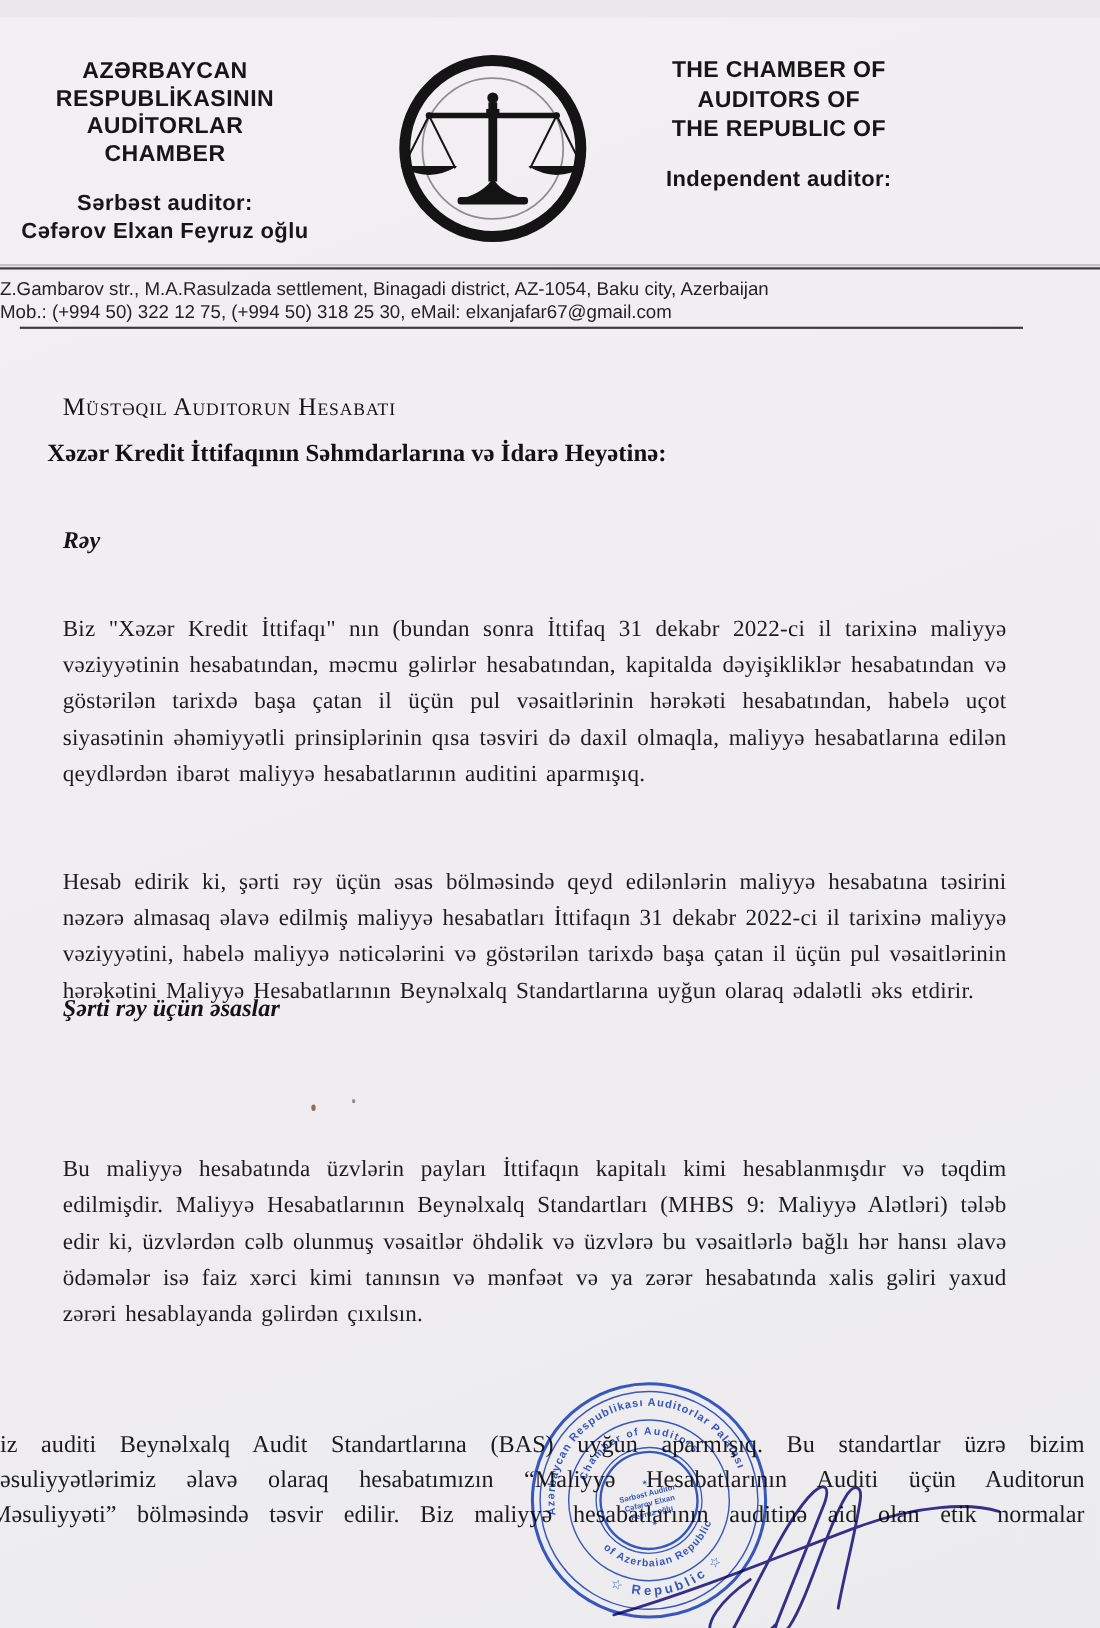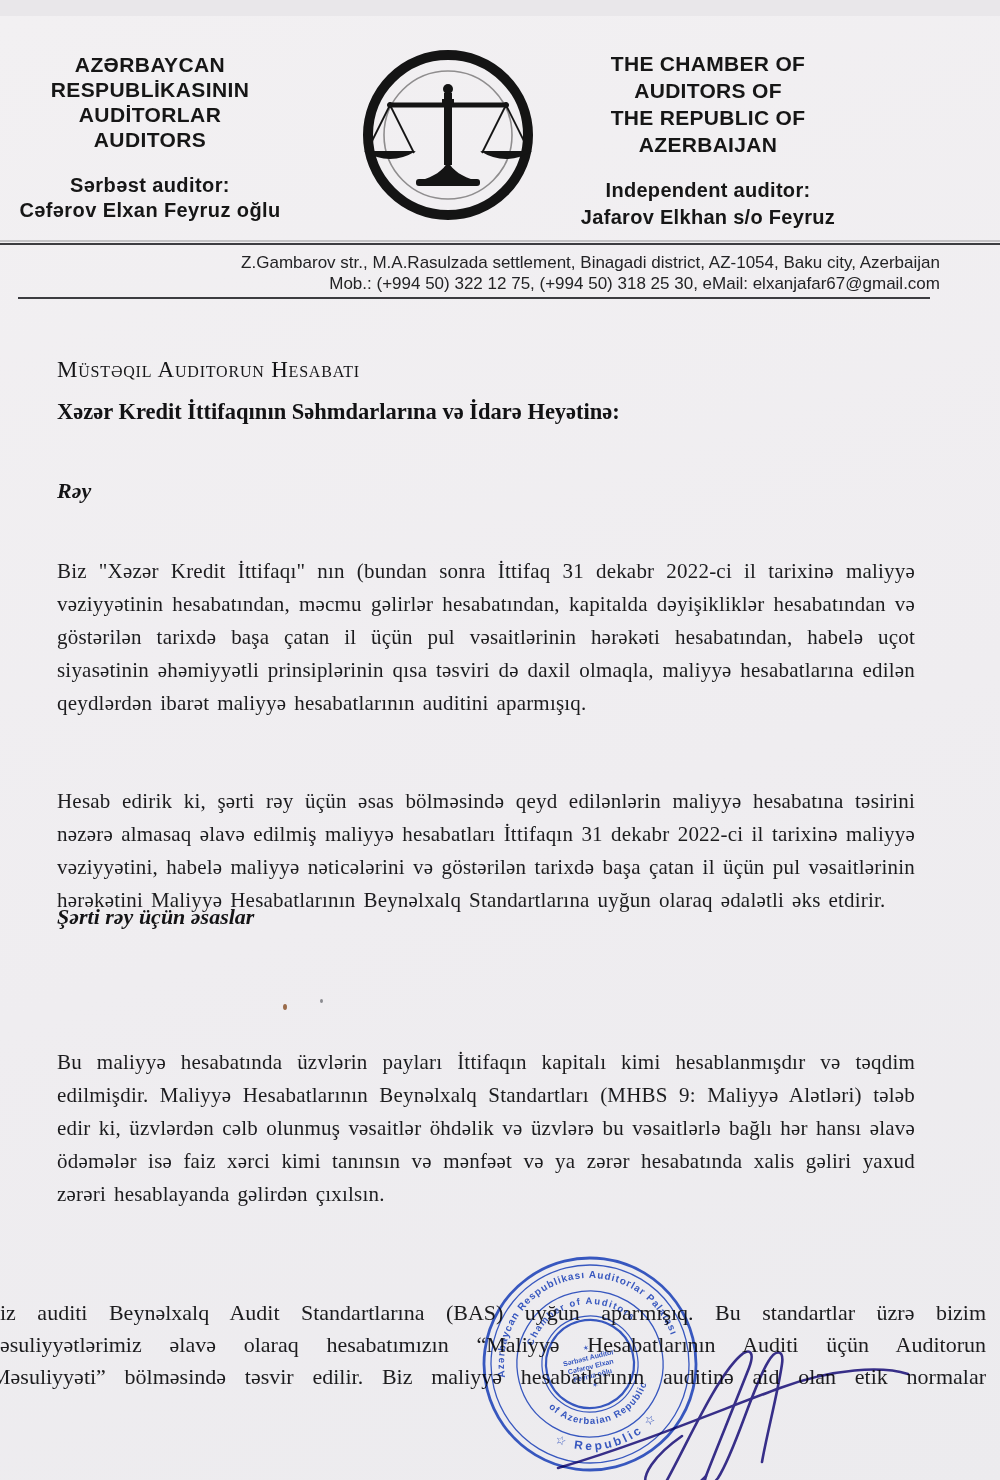--- a/index.html
+++ b/index.html
@@ -16,28 +16,28 @@
   #hdr-left{left:8px;top:36px;width:284px;font-size:21px;line-height:25px;letter-spacing:.4px;}
   #hdr-right{left:558px;top:34px;width:300px;font-size:21px;line-height:27px;letter-spacing:.3px;}
   .hdr-role{margin-top:21px;font-size:20px;}
   .hdr-name{font-size:20px;}
   #hdr-right .hdr-role{margin-top:19px;}
   #logo{position:absolute;left:358px;top:29px;width:180px;height:180px;}
   
   .rule{position:absolute;background:#3c3c40;}
   #rule-top{left:0;top:227px;width:1000px;height:2px;box-shadow:0 -3px 0 rgba(60,60,64,.25);}
   #rule-bottom{left:18px;top:281px;width:912px;height:2px;}
-  #address{position:absolute;left:0;top:236px;width:940px;text-align:right;
+  #address{position:absolute;left:0;top:236px;width:940px;text-align:left;
     font-family:"Liberation Sans","DejaVu Sans",sans-serif;font-size:17px;line-height:21px;color:#232325;}
   
   .body-text{position:absolute;left:57px;width:858px;font-size:21px;line-height:33px;
     text-align:justify;letter-spacing:.2px;word-spacing:2.5px;color:#1c1c1e;}
   #kicker{position:absolute;left:57px;top:341px;font-size:23px;letter-spacing:.8px;
     font-variant:small-caps;font-weight:500;color:#151517;}
-  #addressee{position:absolute;left:57px;top:383px;font-size:22.5px;font-weight:bold;color:#121214;}
+  #addressee{position:absolute;left:43px;top:383px;font-size:22.5px;font-weight:bold;color:#121214;}
   .sec-title{position:absolute;left:57px;font-size:22px;font-weight:bold;font-style:italic;color:#141416;}
   #sec1{top:462px;}
   #sec2{top:888px;}
   #p1{top:518px;}
   #p2{top:748px;}
   #p3{top:1009px;}
   
   .p4-line{position:absolute;left:0;width:986px;font-size:22px;line-height:32px;
     white-space:nowrap;text-align:justify;text-align-last:justify;color:#1c1c1e;overflow:hidden;}
   #p4l1{top:1281px;}
@@ -57,21 +57,21 @@
 </style>
 </head>
 <body>
 
 <div id="page">
 
   <div class="hdr-block" id="hdr-left">
     <div>AZƏRBAYCAN</div>
     <div>RESPUBLİKASININ</div>
     <div>AUDİTORLAR</div>
-    <div>AUDITORS</div>
+    <div>CHAMBER</div>
     <div class="hdr-role">Sərbəst auditor:</div>
     <div class="hdr-name">Cəfərov Elxan Feyruz oğlu</div>
   </div>
 
   <svg id="logo" viewBox="0 0 180 180">
     <circle cx="90" cy="90" r="80" fill="none" stroke="#141414" stroke-width="10"></circle>
     <circle cx="90" cy="90" r="64" fill="none" stroke="#8f8d8e" stroke-width="1.6"></circle>
     <g stroke="#141414" fill="#141414">
 
       <path d="M 32 60 L 148 60" stroke-width="5" stroke-linecap="round"></path>
@@ -93,23 +93,21 @@
 
       <path d="M 90 116 C 86 126 74 132 64 135 L 116 135 C 106 132 94 126 90 116 Z" stroke="none"></path>
       <rect x="58" y="134" width="64" height="7" rx="3" stroke="none"></rect>
     </g>
   </svg>
 
   <div class="hdr-block" id="hdr-right">
     <div>THE CHAMBER OF</div>
     <div>AUDITORS OF</div>
     <div>THE REPUBLIC OF</div>
-    <div>AZERBAIJAN</div>
     <div class="hdr-role">Independent auditor:</div>
-    <div class="hdr-name">Jafarov Elkhan s/o Feyruz</div>
   </div>
 
   <div class="rule" id="rule-top"></div>
   <div id="address">
     <div>Z.Gambarov str., M.A.Rasulzada settlement, Binagadi district, AZ-1054, Baku city, Azerbaijan</div>
     <div>Mob.: (+994 50) 322 12 75, (+994 50) 318 25 30, eMail: elxanjafar67@gmail.com</div>
   </div>
   <div class="rule" id="rule-bottom"></div>
 
   <div id="kicker">Müstəqil Auditorun Hesabatı</div>

